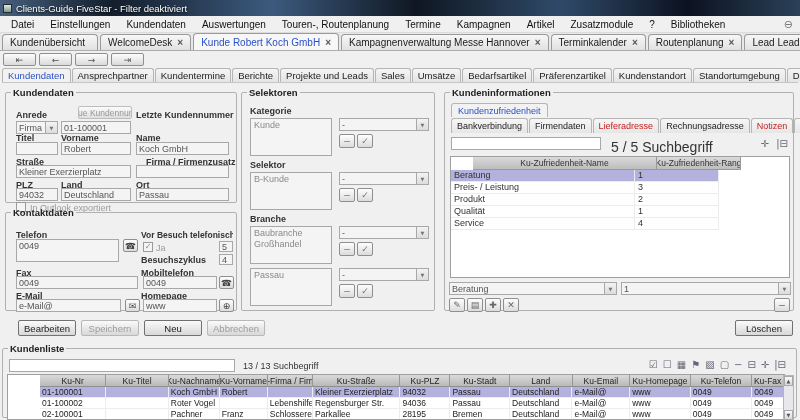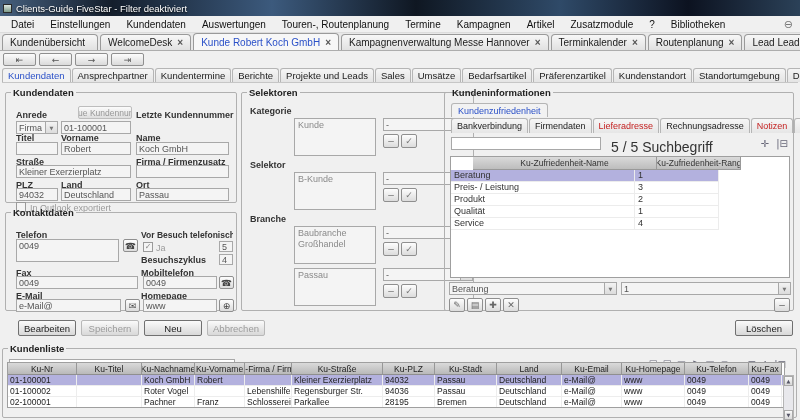--- a/index.html
+++ b/index.html
@@ -70,21 +70,21 @@
     align-items:center; justify-content:center; overflow:hidden; white-space:nowrap; padding:0 2px; }
   .btn.disabled { color:#969696; border-color:#bdbdbd; }
   .cb { position:absolute; width:10px; height:10px; border:1px solid #9a9a9a; background:#f4f4f4;
     font-size:8px; line-height:8px; text-align:center; color:#888; font-family:"DejaVu Sans",sans-serif; }
   .cb-label { position:absolute; font-size:9px; color:#9a9a9a; white-space:nowrap; }
 
   
   .sel-body { padding:8px 0 0 8px; }
   .sel-group { margin-bottom:4px; font-size:9px; }
   .sg-label { font-weight:bold; color:#333; margin-bottom:2px; }
-  .sg-row { display:flex; gap:7px;margin-left:44px; }
+  .sg-row { display:flex; gap:7px; }
   .sg-list { width:82px; height:38px; background:#f4f4f4; border:1px solid #a8a8a8; color:#8a8a8a;
     padding:1px 3px; overflow:hidden; }
   .sg-list div { line-height:11px; }
   .sg-right .combo { width:90px; }
   .sg-btns { display:flex; gap:2px; margin-top:3px; }
   .sg-btn { width:16px; height:14px; border:1px solid #8f8f8f; border-radius:2px;
     background:linear-gradient(#fdfdfd,#dcdcdc); display:flex; align-items:center; justify-content:center;
     font-size:9px; color:#777; font-family:"DejaVu Sans",sans-serif; }
 
   
@@ -122,22 +122,22 @@
   .action-btn { position:absolute; top:320px; width:58px; height:16px; border:1px solid #707070;
     border-radius:2px; background:linear-gradient(#fafafa,#d8d8d8); font-size:9.5px; color:#222;
     display:flex; align-items:center; justify-content:center; }
   .action-btn.disabled { color:#9b9b9b; border-color:#b8b8b8; }
 
   
   .kl-search { position:absolute; left:6px; top:5px; width:226px; height:13px; border:1px solid #a8a8a8;
     background:#fff; font-size:9px; padding:0 2px; font-family:inherit; }
   .kl-count { position:absolute; left:240px; top:7px; font-size:9px; color:#333; }
   .kl-icons { position:absolute; right:10px; top:5px; display:flex; gap:5px; align-items:center; }
-  .kl-table { position:absolute; left:4px; top:8px; width:778px; height:46px; background:#fff;
-    border:1px solid #9f9f9f; overflow:hidden; }
+  .kl-table { position:absolute; left:4px; top:20px; width:778px; height:46px; background:#fff;
+    border:1px solid #9f9f9f; overflow:hidden;padding-left:32px; }
   .khead { display:flex; height:12px; }
   .khead .th { background:linear-gradient(#dadada,#b9b9b9); border-right:1px solid #979797;
     border-bottom:1px solid #8f8f8f; font-size:8.5px; color:#222; display:flex; align-items:center;
     justify-content:center; overflow:hidden; white-space:nowrap; }
   .krow { display:flex; height:11px; font-size:8.5px; color:#222; border-bottom:1px solid #ededed; }
   .krow div { padding:0 2px; overflow:hidden; white-space:nowrap; border-right:1px solid #ededed; }
   .krow[data-index="0"] { background:#b3b1de; }
   .khead div:nth-of-type(1), .krow div:nth-child(1){ width:69px; }
   .khead div:nth-of-type(2), .krow div:nth-child(2){ width:65px; }
   .khead div:nth-of-type(3), .krow div:nth-child(3){ width:53px; }
@@ -309,21 +309,21 @@
       <span class="combo-arrow">▼</span>
     </div>
     <div class="ffield abs" style="left:55px;top:23px;width:70px">01-100001</div>
     <span class="flabel" style="left:10px;top:35px">Titel</span>
     <span class="flabel" style="left:55px;top:35px">Vorname</span>
     <span class="flabel" style="left:130px;top:35px">Name</span>
     <div class="ffield abs" style="left:10px;top:44px;width:42px"></div>
     <div class="ffield abs" style="left:55px;top:44px;width:70px">Robert</div>
     <div class="ffield abs" style="left:130px;top:44px;width:93px">Koch GmbH</div>
     <span class="flabel" style="left:10px;top:59px">Straße</span>
-    <span class="flabel" style="left:130px;top:59px">Firma / Firmenzusatz</span>
+    <span class="flabel" style="left:140px;top:59px">Firma / Firmenzusatz</span>
     <div class="ffield abs" style="left:10px;top:67px;width:115px">Kleiner Exerzierplatz</div>
     <div class="ffield abs" style="left:130px;top:67px;width:93px"></div>
     <span class="flabel" style="left:10px;top:82px">PLZ</span>
     <span class="flabel" style="left:55px;top:82px">Land</span>
     <span class="flabel" style="left:130px;top:82px">Ort</span>
     <div class="ffield abs" style="left:10px;top:90px;width:42px">94032</div>
     <div class="ffield abs" style="left:55px;top:90px;width:70px">Deutschland</div>
     <div class="ffield abs" style="left:130px;top:90px;width:93px">Passau</div>
     <span class="cb" style="left:10px;top:104px"></span>
     <span class="cb-label" style="left:24px;top:105px">In Outlook exportiert</span>

